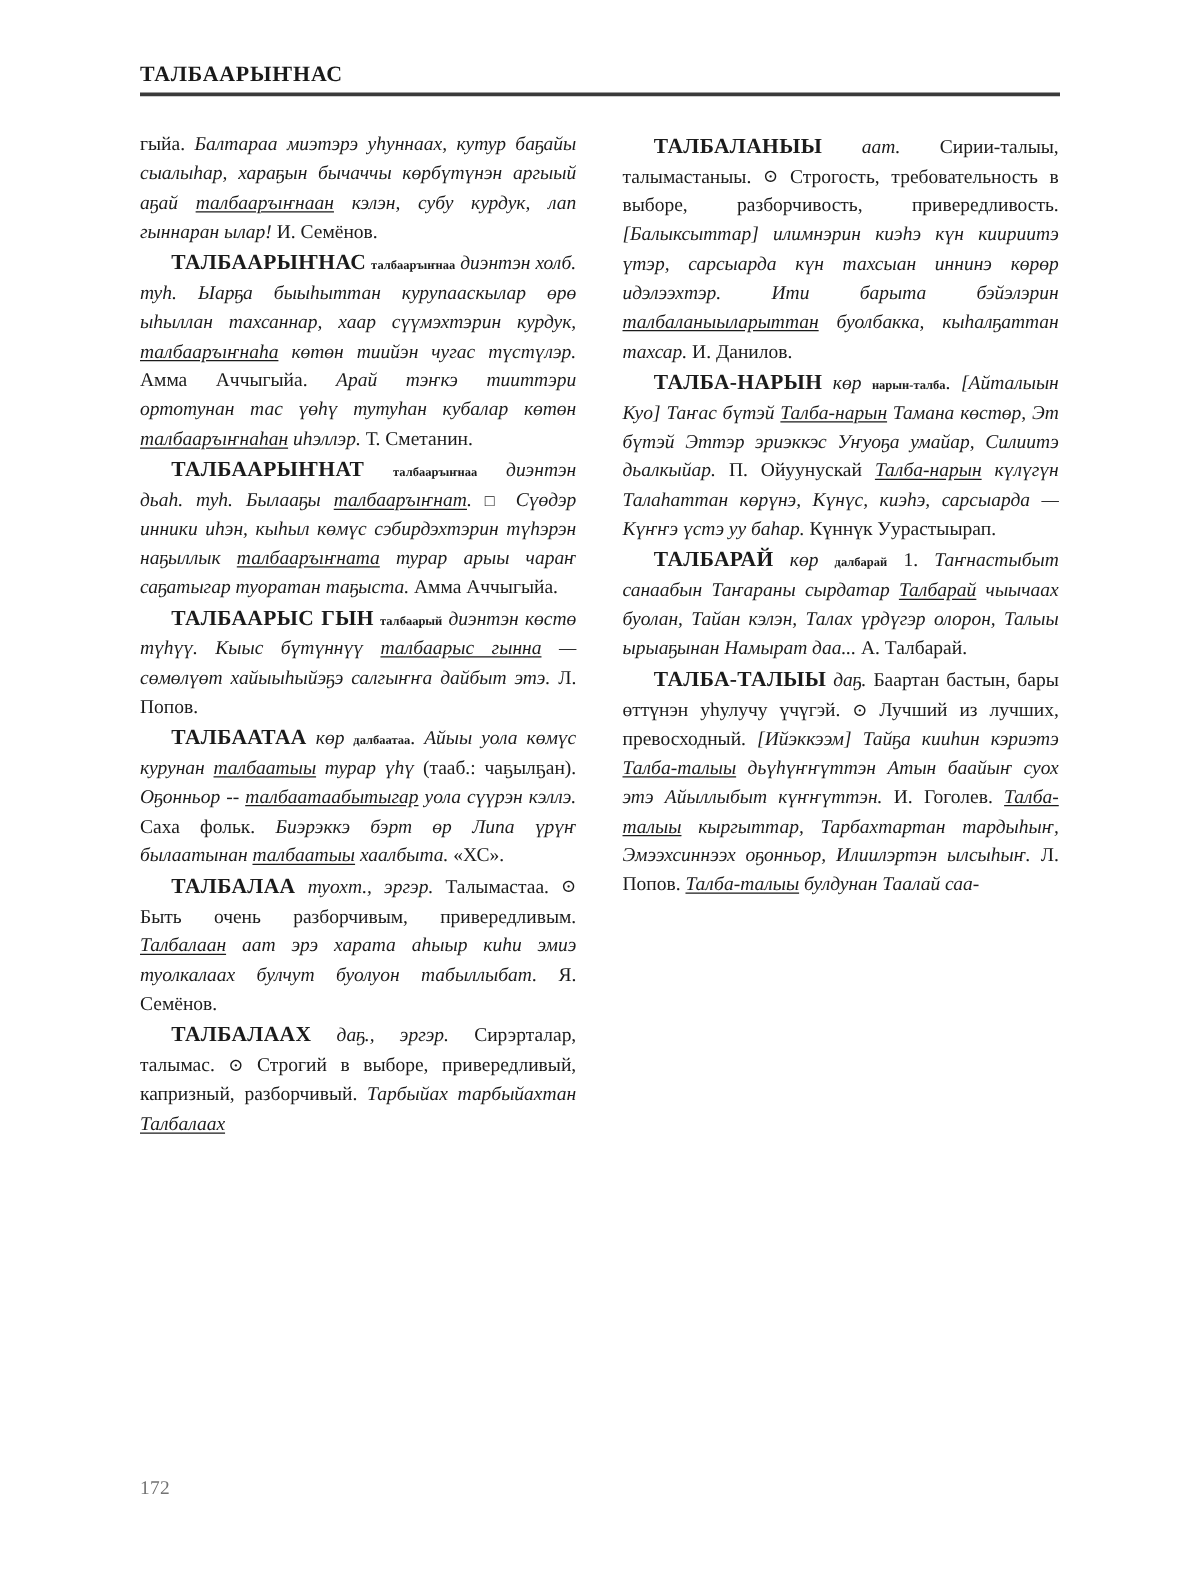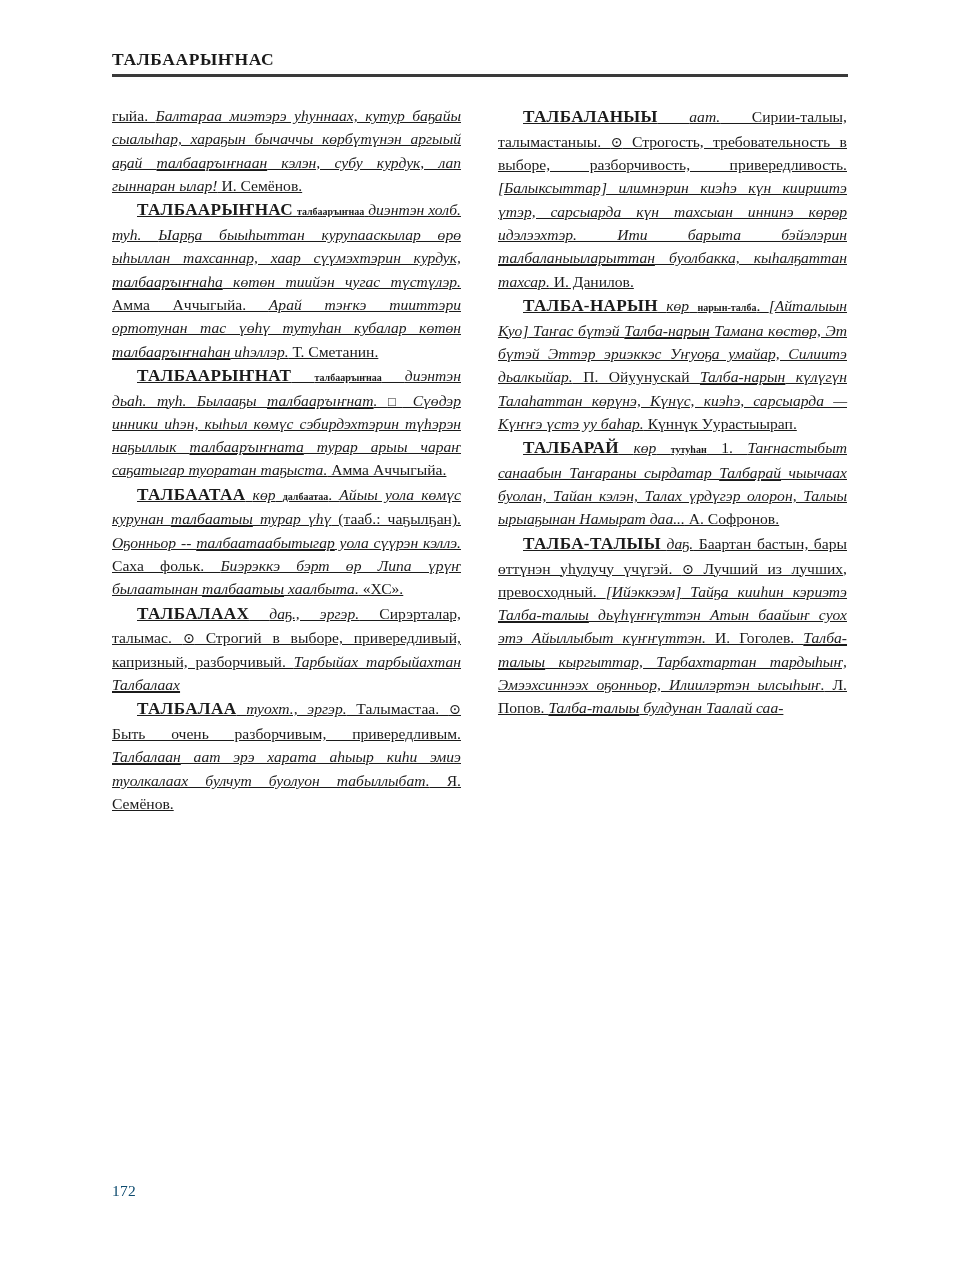--- a/index.html
+++ b/index.html
@@ -58,21 +58,20 @@
     display: flex;
     gap: 37px;
   }
   .col {
     width: 349px;
     font-size: 15.6px;
     line-height: 1.495;
     text-align: justify;
     text-justify: inter-word;
     hyphens: manual;
-    text-decoration: underline;
   }
 
   .entry { margin: 0; padding: 0; }
   .entry.cont { text-indent: 0; }
   .entry.new  { text-indent: 25px; }
 
   
   .hw {                        
     font-weight: bold;
     font-size: 17.2px;
@@ -96,21 +95,21 @@
     font-size: 13px;
     vertical-align: 0.5px;
   }
 
   
   .folio {
     position: absolute;
     left: 112px;
     top: 1182px;
     font-size: 15.5px;
-    color: #0c4a6e;
+    color: #737373;
     letter-spacing: 0.3px;
   }
 </style>
 </head>
 <body>
 
 <div class="page">
 
   <div class="running-head">
     <span class="rh-text">ТАЛБААРЫҤНАС</span>
@@ -120,38 +119,39 @@
   <div class="columns">
 
     <div class="col">
 
       <p class="entry cont"><span>гыйа. </span><span class="it">Балтараа миэтэрэ уһуннаах, кутур баҕайы сыалыһар, хараҕын бычаччы көрбүтүнэн аргыый аҕай </span><span class="ul">талбааръıҥнаан</span><span class="it"> кэлэн, субу курдук, лап гыннаран ылар!</span><span> И. Семёнов.</span></p>
 
       <p class="entry new"><span class="hw">ТАЛБААРЫҤНАС</span> <span class="hw-sm">талбааръıҥнаа</span> <span class="it">диэнтэн холб. туһ. </span><span class="it">Ыарҕа быыһыттан курупааскылар өрө ыһыллан тахсаннар, хаар сүүмэхтэрин курдук, </span><span class="ul">талбааръıҥнаһа</span><span class="it"> көтөн тиийэн чугас түстүлэр.</span><span> Амма Аччыгыйа. </span><span class="it">Арай тэҥкэ тииттэри ортотунан тас үөһү тутуһан кубалар көтөн </span><span class="ul">талбааръıҥнаһан</span><span class="it"> иһэллэр.</span><span> Т. Сметанин.</span></p>
 
       <p class="entry new"><span class="hw">ТАЛБААРЫҤНАТ</span> <span class="hw-sm">талбааръıҥнаа</span> <span class="it">диэнтэн дьаһ. туһ. </span><span class="it">Былааҕы </span><span class="ul">талбааръıҥнат</span><span class="it">. </span><span class="sq">□</span><span class="it"> Сүөдэр инники иһэн, кыһыл көмүс сэбирдэхтэрин түһэрэн наҕыллык </span><span class="ul">талбааръıҥната</span><span class="it"> турар арыы чараҥ саҕатыгар туоратан таҕыста.</span><span> Амма Аччыгыйа.</span></p>
 
+      <p class="entry new"><span class="hw">ТАЛБААРЫС ГЫН</span> <span class="hw-sm">талбаарый</span> <span class="it">диэнтэн көстө түһүү. </span><span class="it">Кыыс бүтүннүү </span><span class="ul">талбаарыс гынна</span><span class="it"> — сөмөлүөт хайыыһыйэҕэ салгыҥҥа дайбыт этэ.</span><span> Л. Попов.</span></p>
 
       <p class="entry new"><span class="hw">ТАЛБААТАА</span> <span class="it">көр</span> <span class="hw-sm">далбаатаа</span><span>. </span><span class="it">Айыы уола көмүс курунан </span><span class="ul">талбаатыы</span><span class="it"> турар үһү</span><span> (тааб.: чаҕылҕан). </span><span class="it">Оҕонньор -- </span><span class="ul">талбаатаабытыгар</span><span class="it"> уола сүүрэн кэллэ.</span><span> Саха фольк. </span><span class="it">Биэрэккэ бэрт өр Липа үрүҥ былаатынан </span><span class="ul">талбаатыы</span><span class="it"> хаалбыта.</span><span> «ХС».</span></p>
 
+      <p class="entry new"><span class="hw">ТАЛБАЛАА</span> <span class="it">туохт., эргэр.</span><span> Талымастаа. </span><span class="bullet">⊙</span><span> Быть очень разборчивым, привередливым. </span><span class="ul">Талбалаан</span><span class="it"> аат эрэ харата аһыыр киһи эмиэ туолкалаах булчут буолуон табыллыбат.</span><span> Я. Семёнов.</span></p>
+
       <p class="entry new"><span class="hw">ТАЛБАЛААХ</span> <span class="it">даҕ., эргэр.</span><span> Сирэрталар, талымас. </span><span class="bullet">⊙</span><span> Строгий в выборе, привередливый, капризный, разборчивый. </span><span class="it">Тарбыйах тарбыйахтан </span><span class="ul-up it">Талбалаах</span></p>
-
-      <p class="entry new"><span class="hw">ТАЛБАЛАА</span> <span class="it">туохт., эргэр.</span><span> Талымастаа. </span><span class="bullet">⊙</span><span> Быть очень разборчивым, привередливым. </span><span class="ul">Талбалаан</span><span class="it"> аат эрэ харата аһыыр киһи эмиэ туолкалаах булчут буолуон табыллыбат.</span><span> Я. Семёнов.</span></p>
 
     </div>
 
     <div class="col">
 
 
       <p class="entry new"><span class="hw">ТАЛБАЛАНЫЫ</span> <span class="it">аат.</span><span> Сирии-талыы, талымастаныы. </span><span class="bullet">⊙</span><span> Строгость, требовательность в выборе, разборчивость, привередливость. </span><span class="it">[Балыксыттар]</span><span class="it"> илимнэрин киэһэ күн киириитэ үтэр, сарсыарда күн тахсыан иннинэ көрөр идэлээхтэр. Ити барыта бэйэлэрин </span><span class="ul">талбаланыыларыттан</span><span class="it"> буолбакка, кыһалҕаттан тахсар.</span><span> И. Данилов.</span></p>
 
 
       <p class="entry new"><span class="hw">ТАЛБА-НАРЫН</span> <span class="it">көр</span> <span class="hw-sm">нарын-талба</span><span>. </span><span class="it">[Айталыын Куо]</span><span class="it"> Таҥас бүтэй </span><span class="ul">Талба-нарын</span><span class="it"> Тамана көстөр, Эт бүтэй Эттэр эриэккэс Уҥуоҕа умайар, Силиитэ дьалкыйар.</span><span> П. Ойуунускай </span><span class="ul">Талба-нарын</span><span class="it"> күлүгүн Талаһаттан көрүнэ, Күнүс, киэһэ, сарсыарда — Күҥҥэ үстэ уу баһар.</span><span> Күннүк Уурастыырап.</span></p>
 
-      <p class="entry new"><span class="hw">ТАЛБАРАЙ</span> <span class="it">көр</span> <span class="hw-sm">тутуһан</span><span> 1. </span><span class="it">Таҥнастыбыт санаабын Таҥараны сырдатар </span><span class="ul">Талбарай</span><span class="it"> чыычаах буолан, Тайан кэлэн, Талах үрдүгэр олорон, Талыы ырыаҕынан Намырат даа...</span><span> А. Софронов.</span></p>
+      <p class="entry new"><span class="hw">ТАЛБАРАЙ</span> <span class="it">көр</span> <span class="hw-sm">далбарай</span><span> 1. </span><span class="it">Таҥнастыбыт санаабын Таҥараны сырдатар </span><span class="ul">Талбарай</span><span class="it"> чыычаах буолан, Тайан кэлэн, Талах үрдүгэр олорон, Талыы ырыаҕынан Намырат даа...</span><span> А. Талбарай.</span></p>
 
       <p class="entry new"><span class="hw">ТАЛБА-ТАЛЫЫ</span> <span class="it">даҕ.</span><span> Баартан бастын, бары өттүнэн уһулучу үчүгэй. </span><span class="bullet">⊙</span><span> Лучший из лучших, превосходный. </span><span class="it">[Ийэккээм]</span><span class="it"> Тайҕа кииһин кэриэтэ </span><span class="ul">Талба-талыы</span><span class="it"> дьүһүҥҥүттэн Атын баайыҥ суох этэ Айыллыбыт күҥҥүттэн.</span><span> И. Гоголев. </span><span class="ul">Талба-талыы</span><span class="it"> кыргыттар, Тарбахтартан тардыһыҥ, Эмээхсиннээх оҕонньор, Илиилэртэн ылсыһыҥ.</span><span> Л. Попов. </span><span class="ul">Талба-талыы</span><span class="it"> булдунан Таалай саа-</span></p>
 
     </div>
   </div>
 
   <div class="folio">172</div>
 
 </div>
 

